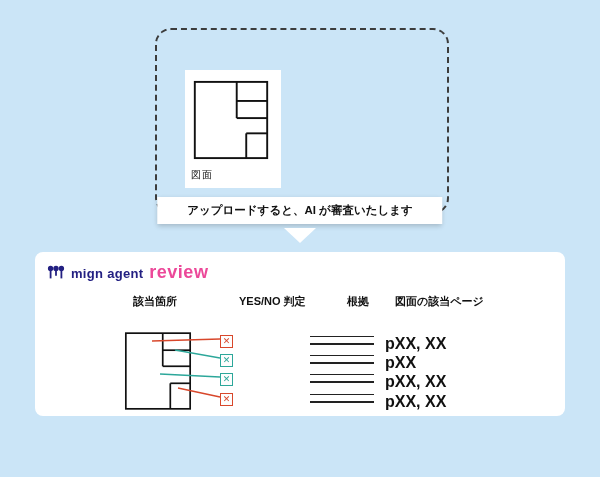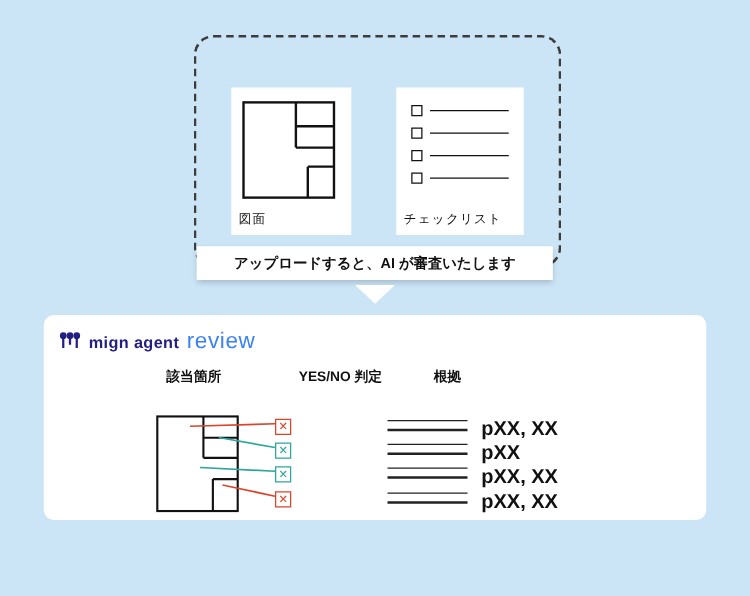--- a/index.html
+++ b/index.html
@@ -45,21 +45,21 @@
   }
 
   
   .panel{
     position:absolute;left:35px;top:252px;width:530px;height:164px;
     background:#fff;border-radius:8px;
   }
   .brand{position:absolute;left:12px;top:10px;display:flex;align-items:baseline;gap:6px;}
   .brand svg{align-self:center;}
   .brand-name{font-size:13px;font-weight:600;color:#232082;letter-spacing:0.3px;}
-  .brand-product{font-size:18px;font-weight:400;color:#3b82f6;letter-spacing:0.5px;}
+  .brand-product{font-size:18px;font-weight:700;color:#ec4899;letter-spacing:0.5px;}
 
   .headers{position:absolute;left:0;top:42px;width:100%;height:14px;font-size:11px;font-weight:bold;color:#111;}
   .headers span{position:absolute;white-space:nowrap;padding-left:12px;}
   .h0{left:86px;}
   .h1{left:192px;text-align:right;}
   .h2{left:300px;}
   .h3{left:348px;}
 
   .mini-plan{position:absolute;left:88px;top:78px;}
   .connectors{position:absolute;left:95px;top:78px;pointer-events:none;}
@@ -90,41 +90,20 @@
           <line x1="48" y1="4" x2="48" y2="42"></line>
           <line x1="48" y1="24" x2="80" y2="24"></line>
           <line x1="48" y1="42" x2="80" y2="42"></line>
           <line x1="58" y1="58" x2="58" y2="84"></line>
           <line x1="58" y1="58" x2="80" y2="58"></line>
         </g>
       </svg>
       <div class="card-label">図面</div>
     </div>
 
-    <div class="card checklist-card">
-      <div class="check-rows">
-        <div class="check-row">
-          <span class="check-sq"></span>
-          <span class="check-line"></span>
-        </div>
-        <div class="check-row">
-          <span class="check-sq"></span>
-          <span class="check-line"></span>
-        </div>
-        <div class="check-row">
-          <span class="check-sq"></span>
-          <span class="check-line"></span>
-        </div>
-        <div class="check-row">
-          <span class="check-sq"></span>
-          <span class="check-line"></span>
-        </div>
-      </div>
-      <div class="card-label">チェックリスト</div>
-    </div>
   </div>
 
   <div class="caption-box">アップロードすると、AI が審査いたします</div>
   <div class="down-arrow"></div>
 
   <div class="panel">
 
     <div class="brand">
       <svg width="18" height="18" viewBox="0 0 20 20">
         <g stroke="#232082" stroke-width="2" fill="#232082">
@@ -137,20 +116,21 @@
         </g>
       </svg>
       <span class="brand-name">mign agent</span>
       <span class="brand-product">review</span>
     </div>
 
     <div class="headers">
       <span class="h0">該当箇所</span>
       <span class="h1">YES/NO 判定</span>
       <span class="h2">根拠</span>
+      <span class="h3">図面の該当ページ</span>
     </div>
 
     <svg class="mini-plan" width="70" height="82" viewBox="0 0 74 86">
       <g stroke="#111" stroke-width="1.8" fill="none">
         <rect x="3" y="3" width="68" height="80"></rect>
         <line x1="42" y1="3" x2="42" y2="38"></line>
         <line x1="42" y1="21" x2="71" y2="21"></line>
         <line x1="42" y1="38" x2="71" y2="38"></line>
         <line x1="50" y1="56" x2="50" y2="83"></line>
         <line x1="50" y1="56" x2="71" y2="56"></line>

